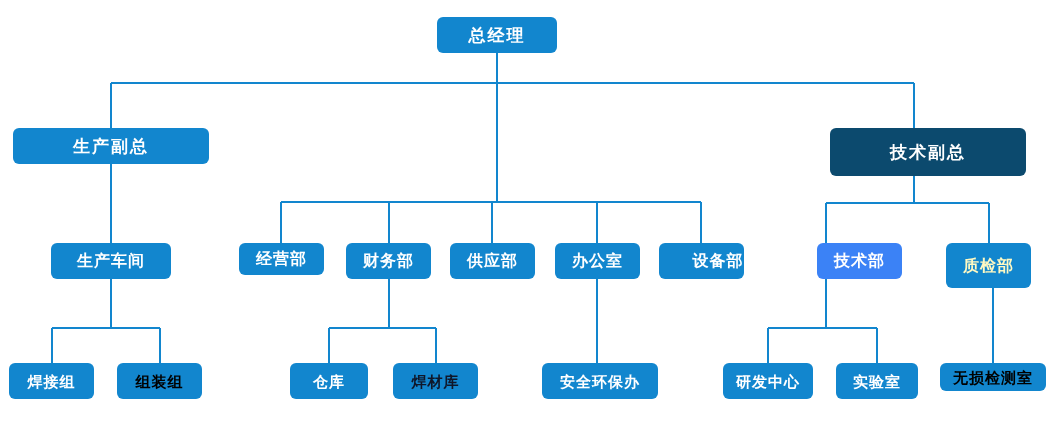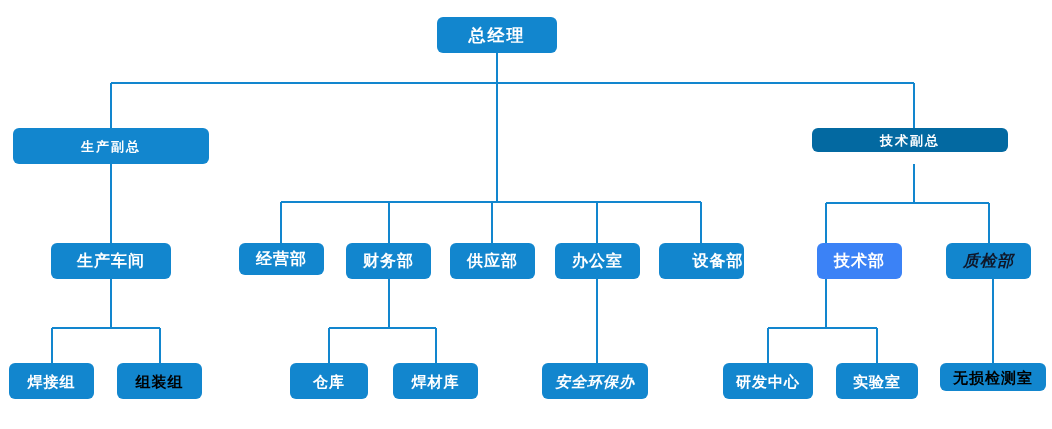--- a/index.html
+++ b/index.html
@@ -38,21 +38,21 @@
     letter-spacing: 1px;
     white-space: nowrap;
     line-height: 1;
     text-align: center;
   }
   .node.lvl-root {
     font-size: 17px;
     letter-spacing: 2px;
   }
   .node.lvl-vp {
-    font-size: 13px;
+    font-size: 17px;
     letter-spacing: 2px;
   }
   .node.lvl-dept {
     font-size: 16px;
     letter-spacing: 1px;
   }
   .node.lvl-team {
     font-size: 15px;
     letter-spacing: 1px;
     text-align: center;
@@ -92,32 +92,32 @@
       <path d="M 826 279 L 826 328" stroke="#1286ce" stroke-width="2" fill="none" shape-rendering="crispEdges"></path>
       <path d="M 768 328 L 877 328" stroke="#1286ce" stroke-width="2" fill="none" shape-rendering="crispEdges"></path>
       <path d="M 768 328 L 768 363" stroke="#1286ce" stroke-width="2" fill="none" shape-rendering="crispEdges"></path>
       <path d="M 877 328 L 877 363" stroke="#1286ce" stroke-width="2" fill="none" shape-rendering="crispEdges"></path>
       <path d="M 993 279 L 993 363" stroke="#1286ce" stroke-width="2" fill="none" shape-rendering="crispEdges"></path>
     </svg>
 
   <div id="node-layer">
       <div class="node lvl-root" style="left: 437px; top: 17px; width: 120px; height: 36px; background: rgb(18, 134, 206); color: rgb(255, 255, 255); text-align: center;">总经理</div>
       <div class="node lvl-vp" style="left: 13px; top: 128px; width: 196px; height: 36px; background: rgb(18, 134, 206); color: rgb(255, 255, 255);">生产副总</div>
-      <div class="node lvl-vp" style="left: 812px; top: 128px; width: 196px; height: 24px; background: #0369a1; color: rgb(255, 255, 255);">技术副总</div>
+      <div class="node lvl-vp" style="left: 830px; top: 128px; width: 196px; height: 48px; background: #0c4a6e; color: rgb(255, 255, 255);">技术副总</div>
       <div class="node lvl-dept" style="left: 51px; top: 243px; width: 120px; height: 36px; background: rgb(18, 134, 206); color: rgb(255, 255, 255);">生产车间</div>
       <div class="node lvl-dept" style="left: 239px; top: 243px; width: 85px; height: 32px; background: rgb(18, 134, 206); color: rgb(255, 255, 255);">经营部</div>
       <div class="node lvl-dept" style="left: 346px; top: 243px; width: 85px; height: 36px; background: rgb(18, 134, 206); color: rgb(255, 255, 255); text-align: right;">财务部</div>
       <div class="node lvl-dept" style="left: 450px; top: 243px; width: 85px; height: 36px; background: rgb(18, 134, 206); color: rgb(255, 255, 255);">供应部</div>
       <div class="node lvl-dept" style="left: 555px; top: 243px; width: 85px; height: 36px; background: rgb(18, 134, 206); color: rgb(255, 255, 255);">办公室</div>
       <div class="node lvl-dept" style="left: 659px; top: 243px; width: 85px; height: 36px; background: rgb(18, 134, 206); color: rgb(255, 255, 255); padding-left: 33px;">设备部</div>
       <div class="node lvl-dept" style="left: 783px; top: 243px; width: 85px; height: 36px; background: #3b82f6; color: rgb(255, 255, 255); margin-left: 34px;">技术部</div>
-      <div class="node lvl-dept" style="left: 946px; top: 243px; width: 85px; height: 36px; background: rgb(18, 134, 206); color: #0f172a; font-style: italic;">质检部</div>
+      <div class="node lvl-dept" style="left: 946px; top: 243px; width: 85px; height: 45px; background: rgb(18, 134, 206); color: #fef9c3;">质检部</div>
       <div class="node lvl-team" style="left: 9px; top: 363px; width: 85px; height: 36px; background: rgb(18, 134, 206); color: rgb(255, 255, 255);">焊接组</div>
       <div class="node lvl-team" style="left: 117px; top: 363px; width: 85px; height: 36px; background: rgb(18, 134, 206); color: #000000;">组装组</div>
       <div class="node lvl-team" style="left: 290px; top: 363px; width: 78px; height: 36px; background: rgb(18, 134, 206); color: rgb(255, 255, 255);">仓库</div>
-      <div class="node lvl-team" style="left: 393px; top: 363px; width: 85px; height: 36px; background: rgb(18, 134, 206); color: #ffffff;">焊材库</div>
-      <div class="node lvl-team" style="left: 542px; top: 363px; width: 106px; height: 36px; background: rgb(18, 134, 206); color: rgb(255, 255, 255); font-style: italic;">安全环保办</div>
+      <div class="node lvl-team" style="left: 393px; top: 363px; width: 85px; height: 36px; background: rgb(18, 134, 206); color: #0f172a;">焊材库</div>
+      <div class="node lvl-team" style="left: 542px; top: 363px; width: 116px; height: 36px; background: rgb(18, 134, 206); color: rgb(255, 255, 255);">安全环保办</div>
       <div class="node lvl-team" style="left: 723px; top: 363px; width: 90px; height: 36px; background: rgb(18, 134, 206); color: rgb(255, 255, 255);">研发中心</div>
       <div class="node lvl-team" style="left: 836px; top: 363px; width: 82px; height: 36px; background: rgb(18, 134, 206); color: rgb(255, 255, 255);">实验室</div>
       <div class="node lvl-team" style="left: 940px; top: 363px; width: 106px; height: 28px; background: rgb(18, 134, 206); color: #000000;">无损检测室</div>
     </div>
 
 </div>
 
 </body></html>

